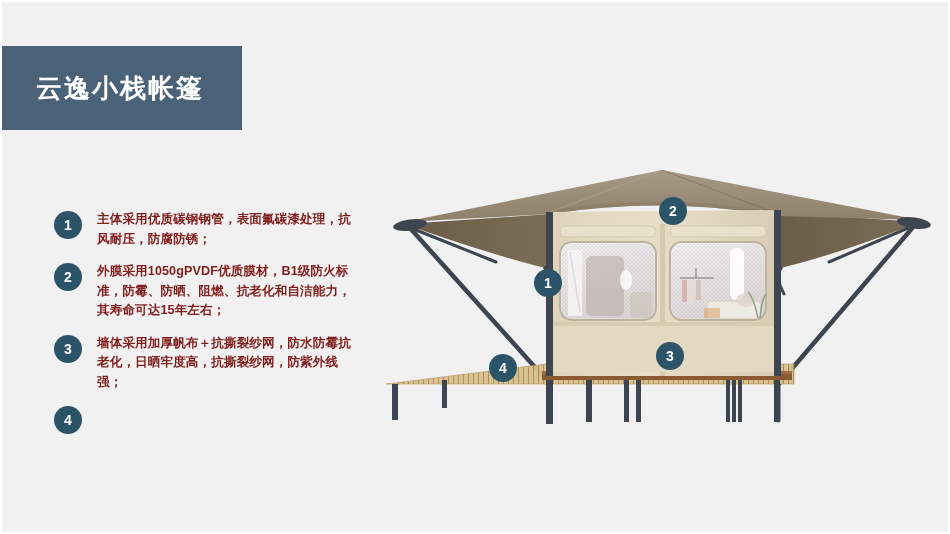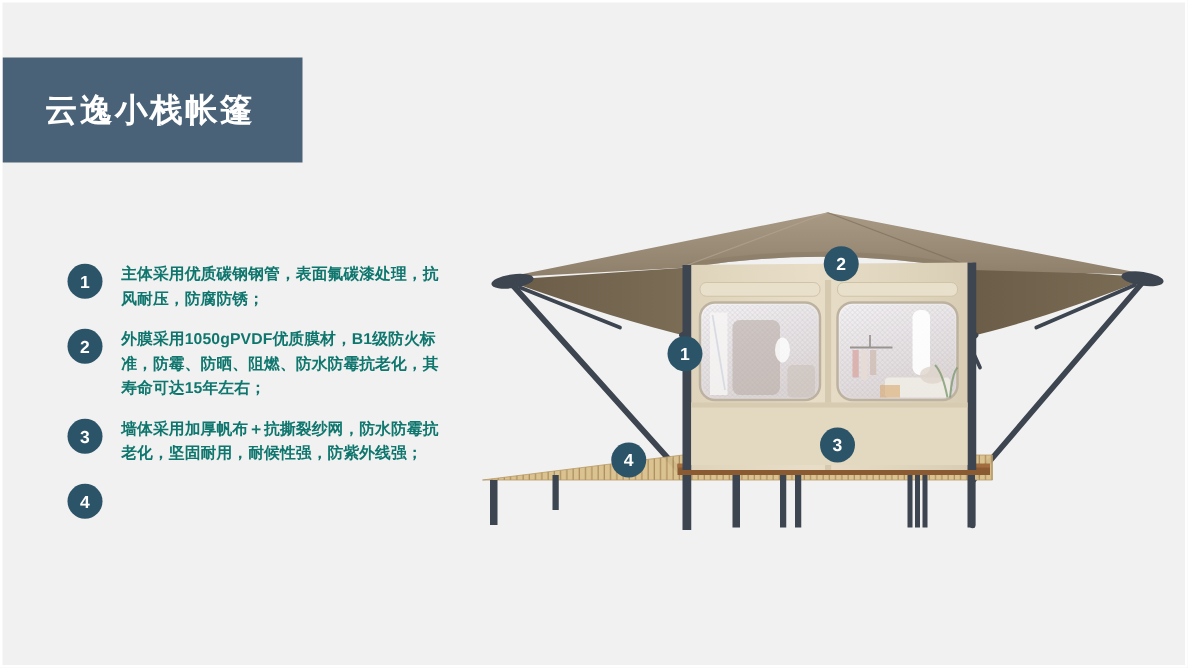--- a/index.html
+++ b/index.html
@@ -67,21 +67,21 @@
     color: #ffffff;
     font-size: 14px;
     font-weight: bold;
     display: flex;
     align-items: center;
     justify-content: center;
     margin-top: 1px;
   }
   .feature-text {
     margin-left: 15px;
-    color: #0f766e;
+    color: #7f1d1d;
     font-size: 12.6px;
     line-height: 1.55;
     font-weight: bold;
     letter-spacing: 0.1px;
   }
 
   
   #illustration {
     position: absolute;
     left: 372px;
@@ -121,26 +121,26 @@
 
   <div id="feature-list">
 
     <div class="feature-item">
       <div class="feature-badge">1</div>
       <div class="feature-text">主体采用优质碳钢钢管，表面氟碳漆处理，抗风耐压，防腐防锈；</div>
     </div>
 
     <div class="feature-item">
       <div class="feature-badge">2</div>
-      <div class="feature-text">外膜采用1050gPVDF优质膜材，B1级防火标准，防霉、防晒、阻燃、防水防霉抗老化，其寿命可达15年左右；</div>
+      <div class="feature-text">外膜采用1050gPVDF优质膜材，B1级防火标准，防霉、防晒、阻燃、抗老化和自洁能力，其寿命可达15年左右；</div>
     </div>
 
     <div class="feature-item">
       <div class="feature-badge">3</div>
-      <div class="feature-text">墙体采用加厚帆布＋抗撕裂纱网，防水防霉抗老化，坚固耐用，耐候性强，防紫外线强；</div>
+      <div class="feature-text">墙体采用加厚帆布＋抗撕裂纱网，防水防霉抗老化，日晒牢度高，抗撕裂纱网，防紫外线强；</div>
     </div>
 
     <div class="feature-item">
       <div class="feature-badge">4</div>
     </div>
 
   </div>
 
   <div id="illustration">
     <svg width="578" height="300" viewBox="0 0 578 300">

